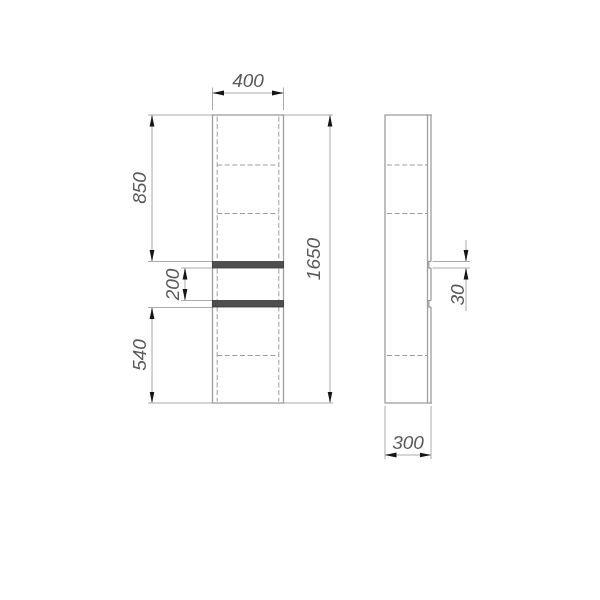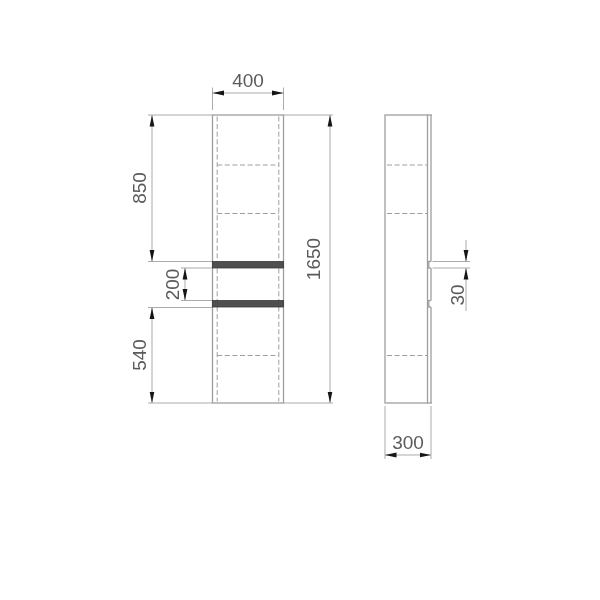--- a/index.html
+++ b/index.html
@@ -5,21 +5,21 @@
   :root{
     --outline:#9e9e9e;
     --dimension_line:#ababab;
     --arrow:#161616;
     --text:#5a5a5a;
     --handle_fill:#4f4f4f;
     --handle_stroke:#383838;
     --background:#ffffff;
   }
   html,body{margin:0;padding:0;background:var(--background);}
-  .canvas{position:relative;width:600px;height:459px;background:var(--background);overflow:hidden;}
+  .canvas{position:relative;width:600px;height:459px;background:var(--background);overflow:hidden;font-style:italic;}
   svg{display:block;}
   .ln{stroke:var(--outline);stroke-width:1.3;fill:none;}
   .face{fill:var(--background);stroke:var(--outline);stroke-width:1.3;}
   .dash{stroke:var(--outline);stroke-width:1;stroke-dasharray:5 2.6;fill:none;}
   .dim{stroke:var(--dimension_line);stroke-width:1;fill:none;}
   .bar{fill:var(--handle_fill);stroke:var(--handle_stroke);stroke-width:0.8;}
   .arrowhead{fill:var(--arrow);}
   .dimtxt{fill:var(--text);font-family:"Liberation Sans",sans-serif;font-size:19px;}
 </style>
 </head>

